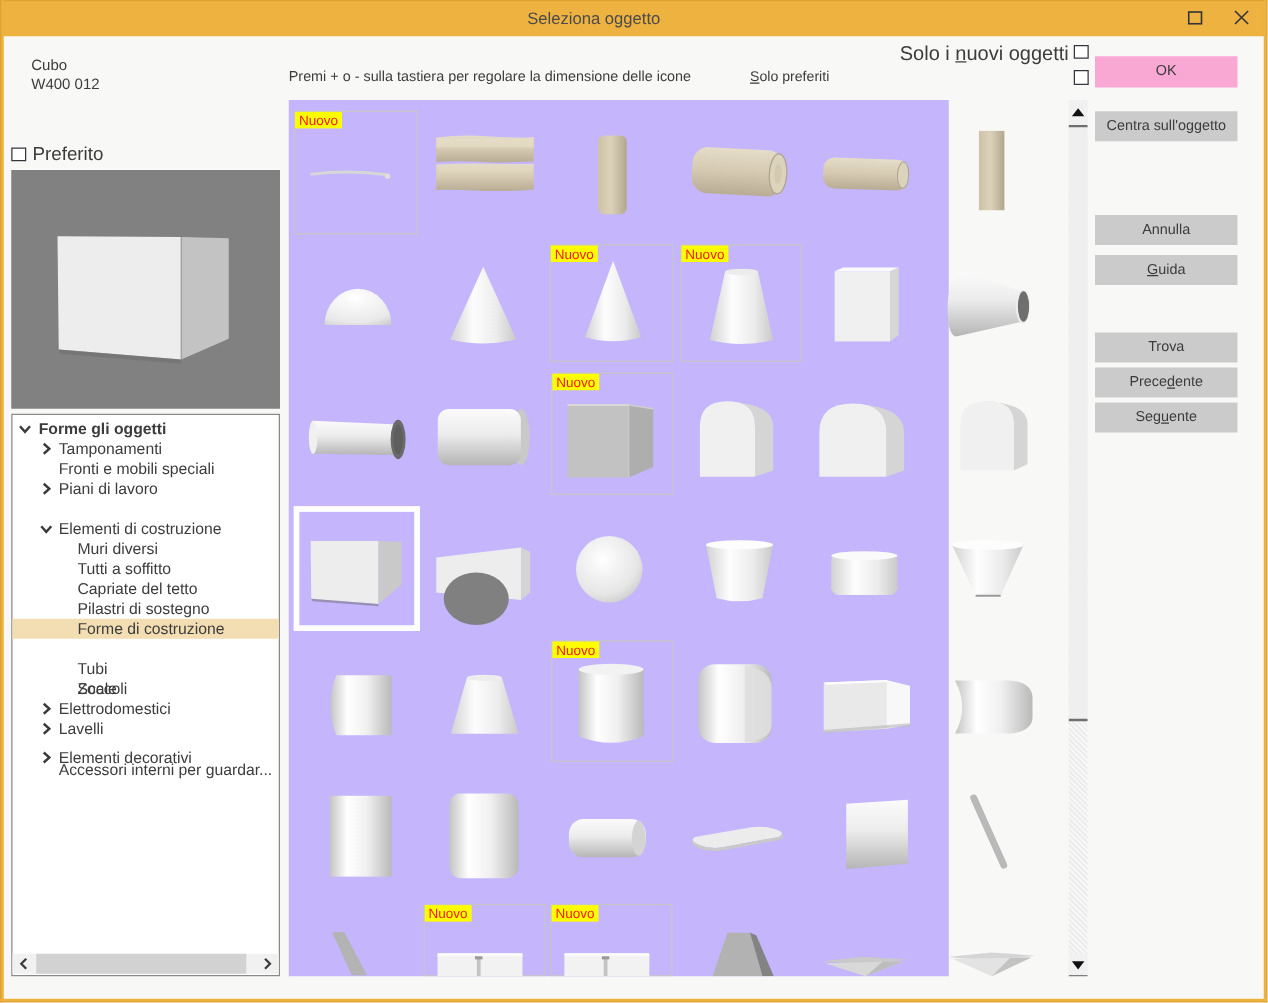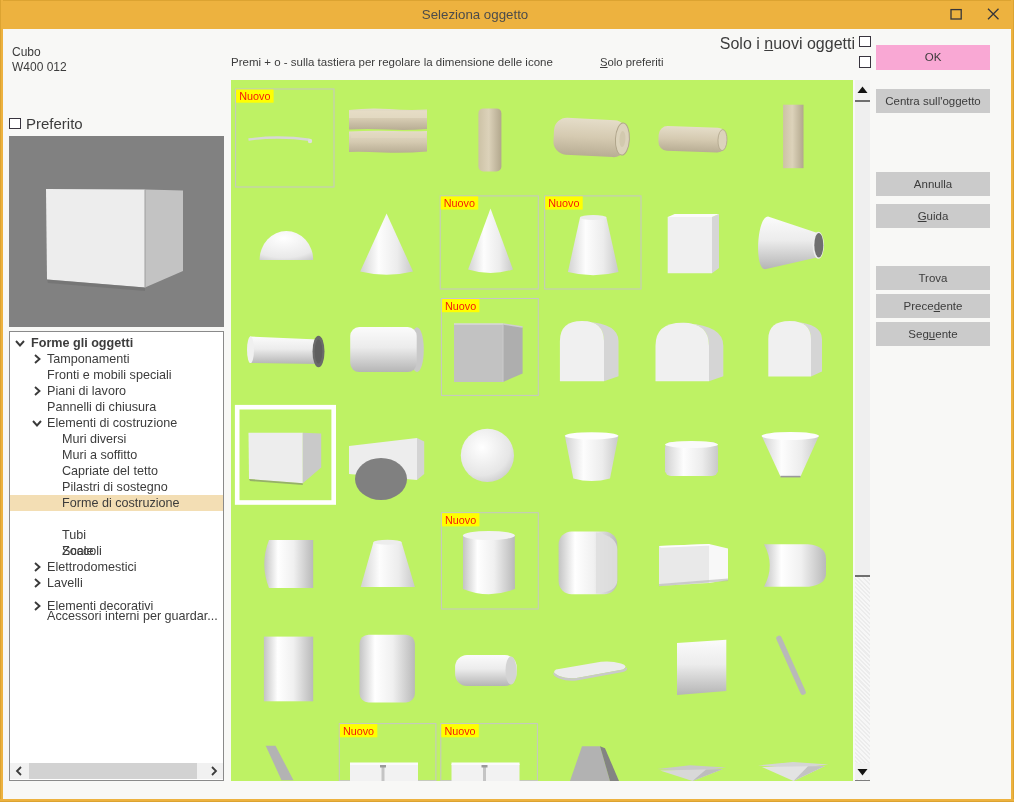--- a/index.html
+++ b/index.html
@@ -11,21 +11,21 @@
 </style></head><body>
 <div class="abs" style="left:0;top:0;width:1014px;height:29px;background:#edb23f;border-top:1px solid #dca331"></div>
 <div class="abs" style="left:0;top:0;width:3px;height:802px;background:#edb23f;border-left:1px solid #dca331"></div>
 <div class="abs" style="left:1011px;top:0;width:3px;height:802px;background:#edb23f;border-right:1px solid #dca331"></div>
 <div class="abs" style="left:0;top:799px;width:1014px;height:3px;background:#edb23f;border-bottom:1px solid #dca331"></div>
 <div class="abs" style="left:0;top:7px;width:950px;text-align:center;font-size:13.3px;color:#4b4b4b">Seleziona oggetto</div>
 <svg class="abs" style="left:948px;top:7px" width="56" height="17" viewBox="0 0 56 17">
     <rect x="3" y="2.6" width="10.2" height="9.4" fill="none" stroke="#35353a" stroke-width="1.3"></rect>
     <path d="M40,1.8 L50.5,12.2 M50.5,1.8 L40,12.2" stroke="#35353a" stroke-width="1.3" fill="none"></path>
   </svg>
-<div class="abs" style="left:12px;top:45px;font-size:12px;line-height:14.5px">Cubo<br>W400 012</div>
+<div class="abs" style="left:25px;top:45px;font-size:12px;line-height:14.5px">Cubo<br>W400 012</div>
 <div class="cb" style="left:9px;top:117.5px"></div>
 <div class="abs" style="left:26px;top:117px;font-size:15px;line-height:13px">Preferito</div>
 <div class="abs" style="left:9px;top:136px;width:215px;height:191px;background:#818181"><svg width="215" height="191" viewBox="0 0 215 191">
       <polygon points="37,53 136,53.5 136,151.5 38,143.5" fill="#ededed"></polygon>
       <polygon points="136,53.5 174,54.5 174,135 136,151.5" fill="#c3c3c3"></polygon>
       <polygon points="38,143.5 136,151.5 136,155 39,147" fill="#6e6e6e" opacity="0.55"></polygon>
       <line x1="136" y1="53.5" x2="136" y2="151.5" stroke="#9e9e9e" stroke-width="1"></line>
     </svg></div>
 <div class="abs" style="left:9px;top:331px;width:215px;height:450px;background:#fff;border:1px solid #8a8a8a">
 <div class="trow" style="top:2.5px;font-weight:bold;">
@@ -42,34 +42,31 @@
     </div>
 <div class="trow" style="top:34.6px;">
       <span class="abs" style="left:37px">Fronti e mobili speciali</span>
     </div>
 <div class="trow" style="top:50.7px;">
       <svg class="abs" style="left:21px;top:2px" width="12" height="12" viewBox="0 0 12 12">
         <path d="M4,2 L8.5,6 L4,10" fill="none" stroke="#3a3a3a" stroke-width="1.9"></path>
       </svg>
       <span class="abs" style="left:37px">Piani di lavoro</span>
     </div>
-<div class="trow" style="top:66.7px;">
-      <span class="abs" style="left:37px">Pannelli di chiusura</span>
-    </div>
 <div class="trow" style="top:82.8px;">
       <svg class="abs" style="left:21px;top:2px" width="12" height="12" viewBox="0 0 12 12">
         <path d="M2,4 L6,8.5 L10,4" fill="none" stroke="#3a3a3a" stroke-width="1.9"></path>
       </svg>
       <span class="abs" style="left:37px">Elementi di costruzione</span>
     </div>
 <div class="trow" style="top:98.9px;">
       <span class="abs" style="left:52px">Muri diversi</span>
     </div>
 <div class="trow" style="top:114.9px;">
-      <span class="abs" style="left:52px">Muri a soffitto</span>
+      <span class="abs" style="left:52px">Tutti a soffitto</span>
     </div>
 <div class="trow" style="top:147.0px;">
       <span class="abs" style="left:52px">Pilastri di sostegno</span>
     </div>
 <div class="trow" style="top:131.0px;">
       <span class="abs" style="left:52px">Capriate del tetto</span>
     </div>
 <div class="trow" style="top:163.1px;background:#f3deb4;">
       <span class="abs" style="left:52px">Forme di costruzione</span>
     </div>
@@ -118,21 +115,21 @@
 <div class="cb" style="left:858.8px;top:35.5px"></div>
 <div class="abs" style="left:600px;top:56px;width:255px;font-size:11.3px"><u>S</u>olo preferiti</div>
 <div class="cb" style="left:858.8px;top:56px"></div>
 <div class="btn" style="top:45px;height:25px;line-height:25px;background:#f9a8d4">OK</div>
 <div class="btn" style="top:89px">Centra sull'oggetto</div>
 <div class="btn" style="top:172px">Annulla</div>
 <div class="btn" style="top:204px"><u>G</u>uida</div>
 <div class="btn" style="top:266px">Trova</div>
 <div class="btn" style="top:294px">Prece<u>d</u>ente</div>
 <div class="btn" style="top:322px">Seg<u>u</u>ente</div>
-<div class="abs" style="left:231px;top:80px;width:622px;height:701px;background:#bef264">
+<div class="abs" style="left:231px;top:80px;width:528px;height:701px;background:#c4b5fd">
 <svg width="622" height="701" viewBox="0 0 622 701">
 <defs>
 <linearGradient id="cylH" x1="0" y1="0" x2="1" y2="0">
           <stop offset="0" stop-color="#c4c4c4"></stop>
           <stop offset="0.28" stop-color="#ffffff"></stop>
           <stop offset="0.6" stop-color="#f0f0f0"></stop>
           <stop offset="1" stop-color="#b9b9b9"></stop>
         </linearGradient>
 <linearGradient id="cylV" x1="0" y1="0" x2="0" y2="1">
           <stop offset="0" stop-color="#fbfbfb"></stop>

